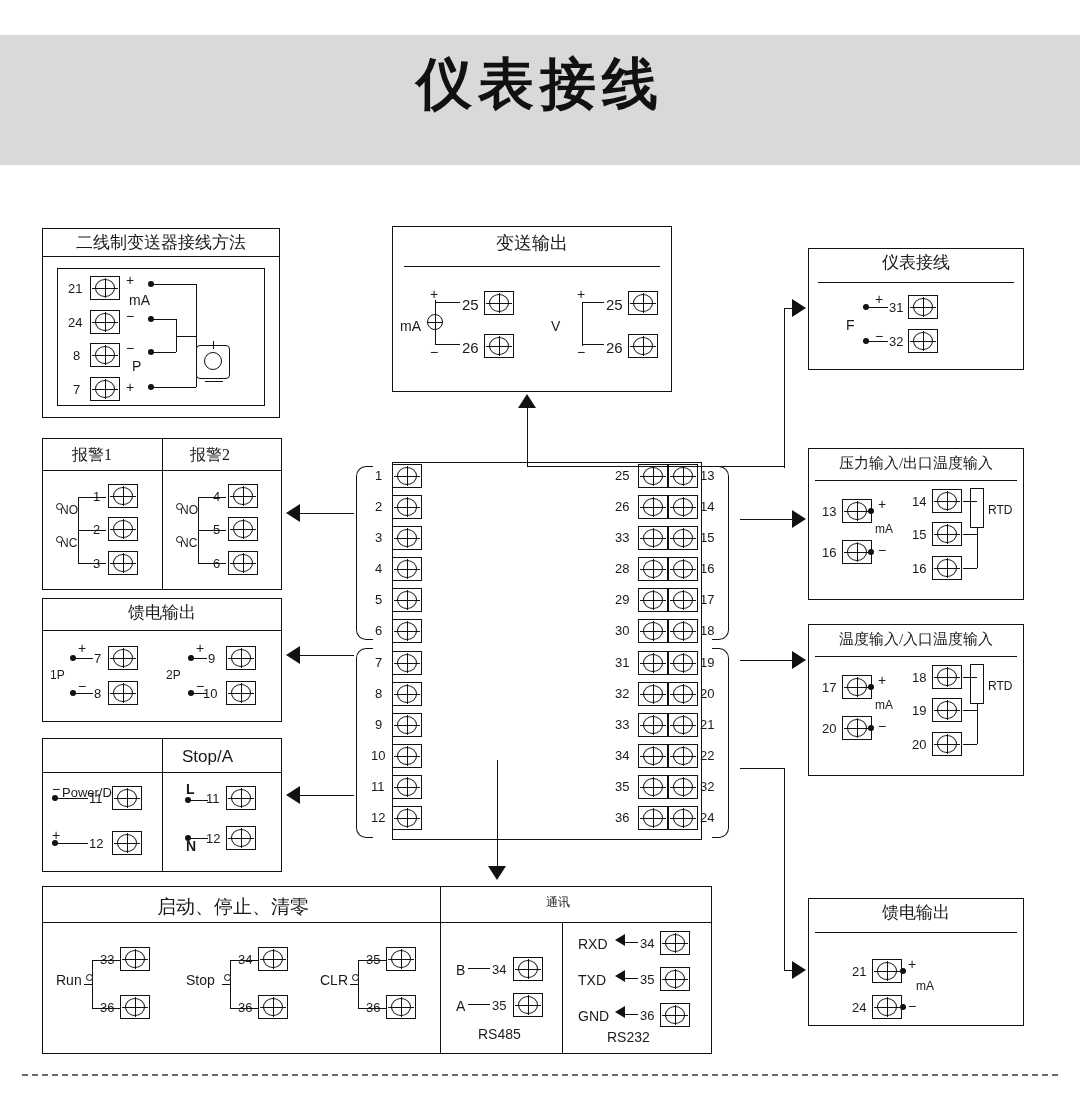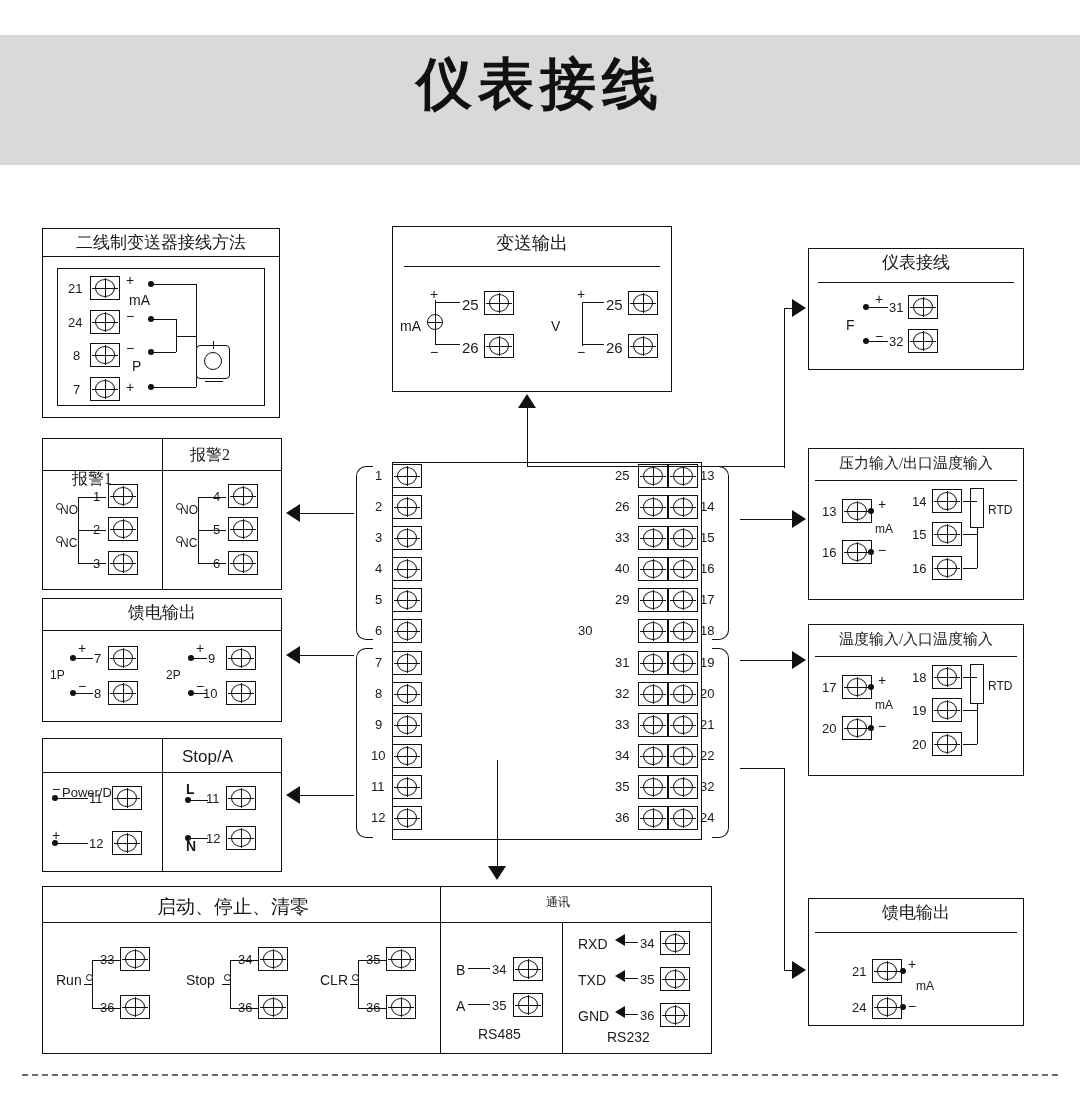--- a/index.html
+++ b/index.html
@@ -165,39 +165,39 @@
 
   <div class="num" style="left:615px;top:530px;">33</div>
   <div class="term" style="left:638px;top:526px;">
       <div class="hbar"></div>
     </div>
   <div class="term" style="left:668px;top:526px;">
       <div class="hbar"></div>
     </div>
   <div class="num" style="left:700px;top:530px;">15</div>
 
-  <div class="num" style="left:615px;top:561px;">40</div>
+  <div class="num" style="left:615px;top:561px;">28</div>
   <div class="term" style="left:638px;top:557px;">
       <div class="hbar"></div>
     </div>
   <div class="term" style="left:668px;top:557px;">
       <div class="hbar"></div>
     </div>
   <div class="num" style="left:700px;top:561px;">16</div>
 
   <div class="num" style="left:615px;top:592px;">29</div>
   <div class="term" style="left:638px;top:588px;">
       <div class="hbar"></div>
     </div>
   <div class="term" style="left:668px;top:588px;">
       <div class="hbar"></div>
     </div>
   <div class="num" style="left:700px;top:592px;">17</div>
 
-  <div class="num" style="left:578px;top:623px;">30</div>
+  <div class="num" style="left:615px;top:623px;">30</div>
   <div class="term" style="left:638px;top:619px;">
       <div class="hbar"></div>
     </div>
   <div class="term" style="left:668px;top:619px;">
       <div class="hbar"></div>
     </div>
   <div class="num" style="left:700px;top:623px;">18</div>
 
   <div class="num" style="left:615px;top:655px;">31</div>
   <div class="term" style="left:638px;top:651px;">
@@ -351,21 +351,21 @@
     <div class="hbar"></div>
   </div>
 <div class="num" style="left:889px;top:334px;">32</div>
 <div class="term" style="left:908px;top:329px;">
     <div class="hbar"></div>
   </div>
 
 <div class="box" style="left:42px;top:438px;width:240px;height:152px;"></div>
 <div class="divider-v" style="left:162px;top:438px;height:152px;"></div>
 <div class="hline-t" style="left:42px;top:470px;width:240px;"></div>
-<div class="lbl-cn" style="left:72px;top:469px;">报警1</div>
+<div class="lbl-cn" style="left:72px;top:445px;">报警1</div>
 <div class="lbl-cn" style="left:190px;top:445px;text-align:center;">报警2</div>
 
 <div class="num" style="left:93px;top:489px;">1</div>
 <div class="term" style="left:108px;top:484px;">
     <div class="hbar"></div>
   </div>
 <div class="num" style="left:93px;top:522px;">2</div>
 <div class="term" style="left:108px;top:517px;">
     <div class="hbar"></div>
   </div>

